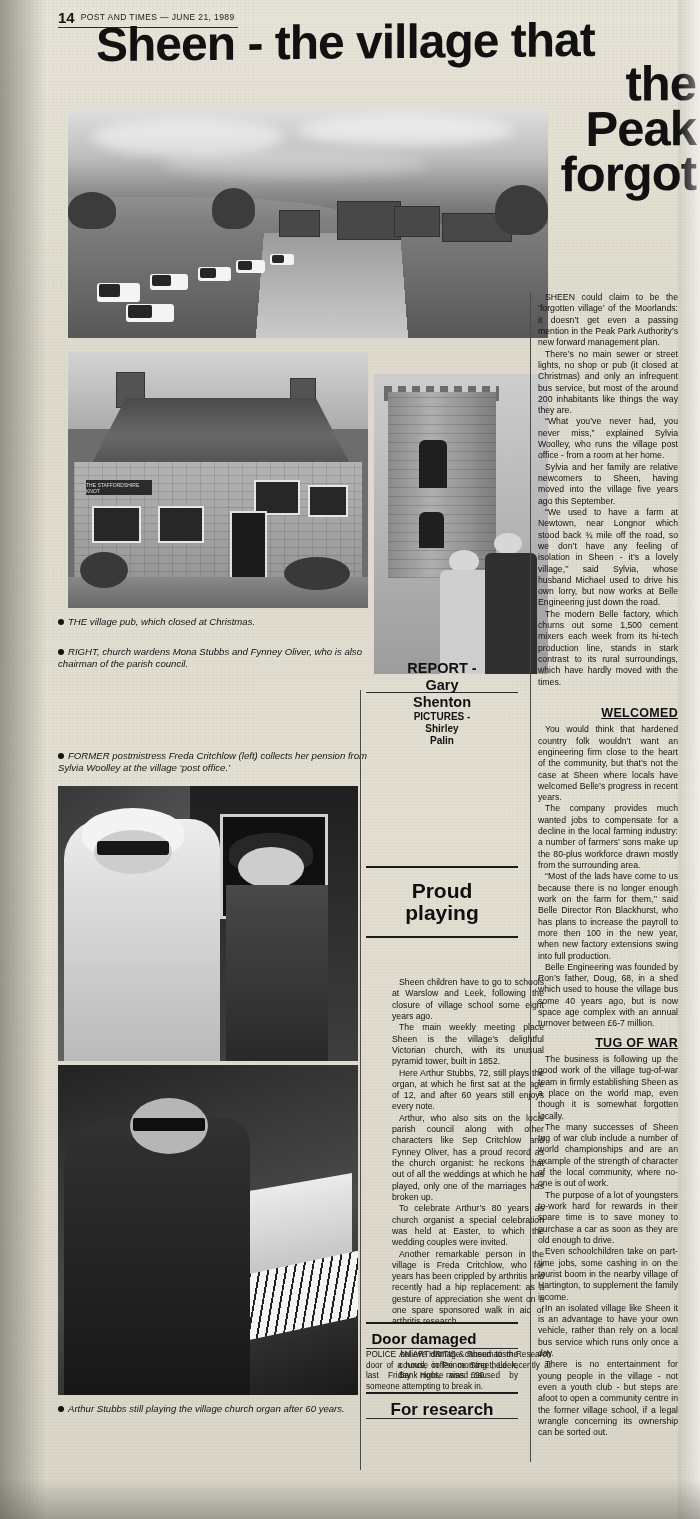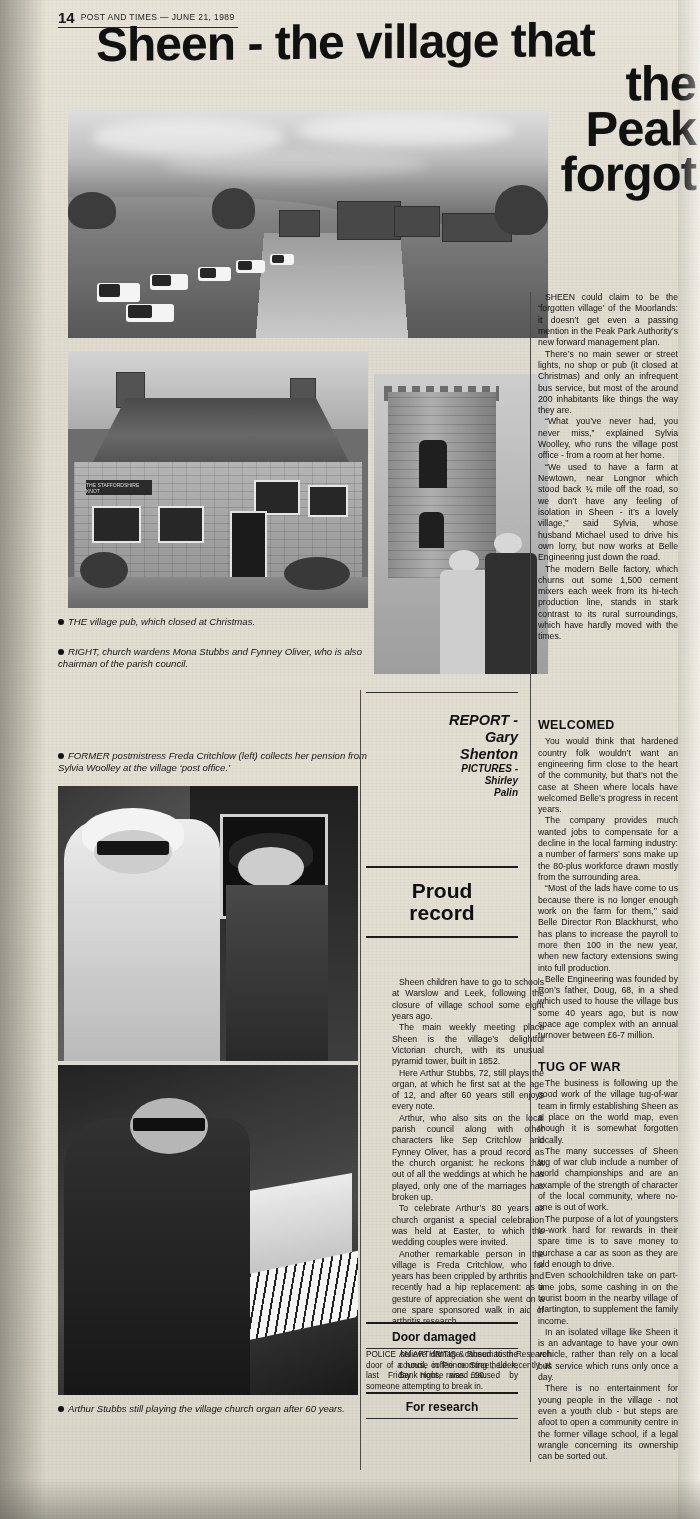--- a/index.html
+++ b/index.html
@@ -188,47 +188,47 @@
   #col-right-top{left:538px;top:292px;width:140px;}
   #col-mid{left:366px;top:977px;width:152px;margin-left:26px;}
   #col-right-bottom{left:538px;top:700px;width:140px;}
 
   .subhead{
     font-family:"Liberation Sans", sans-serif;
     font-weight:bold;
     font-size:12.5px;
     letter-spacing:.3px;
     color:#111;
-    margin:17px 0 3px 0;
-    text-align:left;
+    margin:5px 0 3px 0;
+    text-align:right;
     text-indent:0;
+    text-decoration:underline;
   }
 
   
   .credits{
-    position:absolute;left:366px;top:712px;width:152px;
-    text-align:right;
+    position:absolute;left:366px;top:660px;width:152px;
+    text-align:center;
     font-family:"Liberation Sans", sans-serif;
     font-weight:bold;
     color:#111;
-    font-style:italic;
   }
   .credits .c1{font-size:14.5px;line-height:1.18;}
   .credits .c2{font-size:10px;line-height:1.18;margin-top:0;}
 
   .bighead{
     position:absolute;
     font-family:"Liberation Sans", sans-serif;
     font-weight:bold;
     color:#0f0f0f;
     text-align:center;
   }
   #head-proud{left:366px;top:880px;width:152px;font-size:21px;line-height:1.05;}
-  #head-door{left:358px;top:1330px;width:152px;font-size:12px;}
-  #head-research{left:366px;top:1400px;width:152px;font-size:12px;}
+  #head-door{left:348px;top:1330px;width:152px;font-size:15px;}
+  #head-research{left:366px;top:1400px;width:152px;font-size:17px;}
 
   .vrule{position:absolute;width:1px;background:#4a4a46;}
   .hrule{position:absolute;height:1px;background:#2b2b2b;}
 
   .smallblock{
     position:absolute;
     font-family:"Liberation Sans", sans-serif;
     font-size:8.2px;line-height:1.28;color:#111;text-align:justify;
   }
   #blk-door{left:366px;top:1350px;width:152px;}
@@ -354,20 +354,21 @@
   </div>
 
   <div class="caption" id="cap-organ">
     <span class="bullet"></span><span>Arthur Stubbs still playing the village church organ after 60 years.</span>
   </div>
 
   <div class="col" id="col-right-top">
     <p class="first">SHEEN could claim to be the ‘forgotten village’ of the Moorlands: it doesn’t get even a passing mention in the Peak Park Authority’s new forward management plan.</p>
     <p>There’s no main sewer or street lights, no shop or pub (it closed at Christmas) and only an infrequent bus service, but most of the around 200 inhabitants like things the way they are.</p>
     <p>“What you’ve never had, you never miss,” explained Sylvia Woolley, who runs the village post office - from a room at her home.</p>
+    <p>Sylvia and her family are relative newcomers to Sheen, having moved into the village five years ago this September.</p>
     <p>“We used to have a farm at Newtown, near Longnor which stood back ¾ mile off the road, so we don’t have any feeling of isolation in Sheen - it’s a lovely village,’’ said Sylvia, whose husband Michael used to drive his own lorry, but now works at Belle Engineering just down the road.</p>
     <p>The modern Belle factory, which churns out some 1,500 cement mixers each week from its hi-tech production line, stands in stark contrast to its rural surroundings, which have hardly moved with the times.</p>
   </div>
 
   <div class="col" id="col-right-bottom">
     <div class="subhead">WELCOMED</div>
     <p class="first">You would think that hardened country folk wouldn’t want an engineering firm close to the heart of the community, but that’s not the case at Sheen where locals have welcomed Belle’s progress in recent years.</p>
     <p>The company provides much wanted jobs to compensate for a decline in the local farming industry: a number of farmers’ sons make up the 80-plus workforce drawn mostly from the surrounding area.</p>
     <p>“Most of the lads have come to us because there is no longer enough work on the farm for them,’’ said Belle Director Ron Blackhurst, who has plans to increase the payroll to more then 100 in the new year, when new factory extensions swing into full production.</p>
     <p>Belle Engineering was founded by Ron’s father, Doug, 68, in a shed which used to house the village bus some 40 years ago, but is now space age complex with an annual turnover between £6-7 million.</p>
@@ -391,21 +392,21 @@
       <div>PICTURES -</div>
       <div>Shirley</div>
       <div>Palin</div>
     </div>
   </div>
 
   <div class="hrule" style="left:366px;top:866px;width:152px;height:2px;background:#1b1b1b;"></div>
 
   <div class="bighead" id="head-proud">
     <div>Proud</div>
-    <div>record</div>
+    <div>playing</div>
   </div>
   <div class="hrule" style="left:366px;top:936px;width:152px;height:2px;background:#1b1b1b;"></div>
 
   <div class="col" id="col-mid">
     <p class="first">Sheen children have to go to schools at Warslow and Leek, following the closure of village school some eight years ago.</p>
     <p>The main weekly meeting place Sheen is the village’s delightful Victorian church, with its unusual pyramid tower, built in 1852.</p>
     <p>Here Arthur Stubbs, 72, still plays the organ, at which he first sat at the age of 12, and after 60 years still enjoys every note.</p>
     <p>Arthur, who also sits on the local parish council along with other characters like Sep Critchlow and Fynney Oliver, has a proud record as the church organist: he reckons that out of all the weddings at which he has played, only one of the marriages has broken up.</p>
     <p>To celebrate Arthur’s 80 years as church organist a special celebration was held at Easter, to which the wedding couples were invited.</p>
     <p>Another remarkable person in the village is Freda Critchlow, who for years has been crippled by arthritis and recently had a hip replacement: as a gesture of appreciation she went on a one spare sponsored walk in aid of arthritis research.</p>

